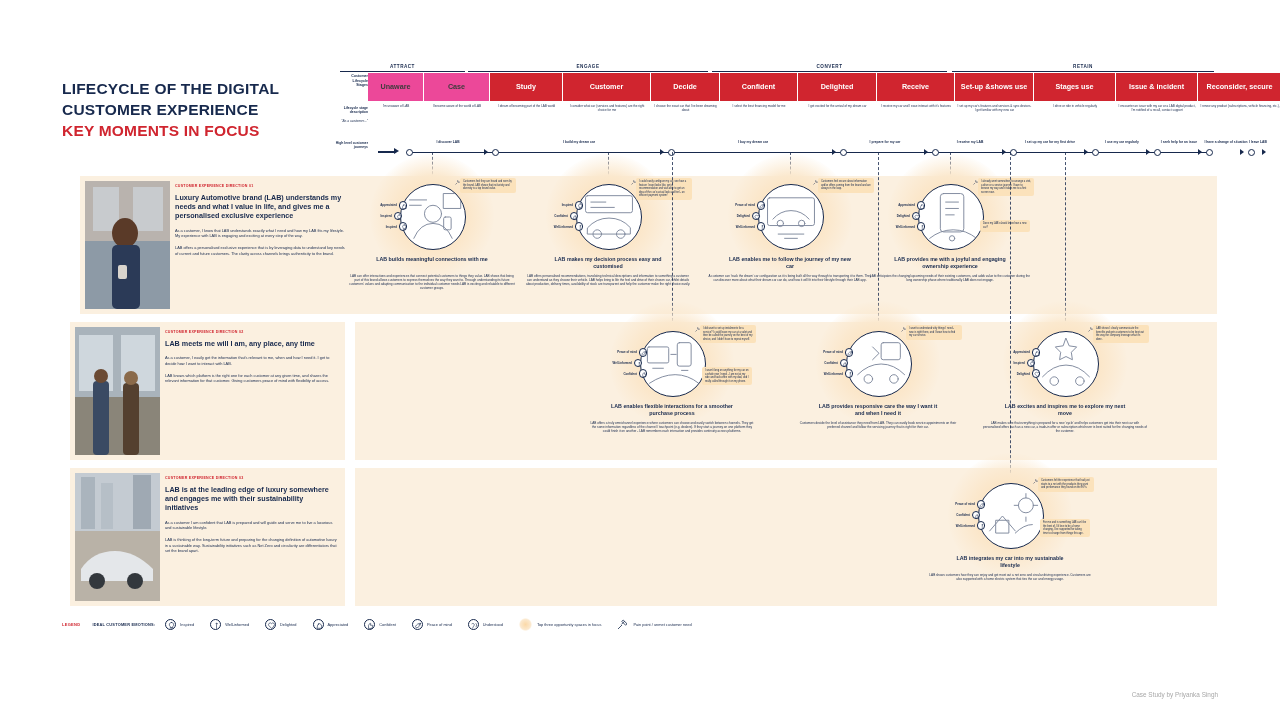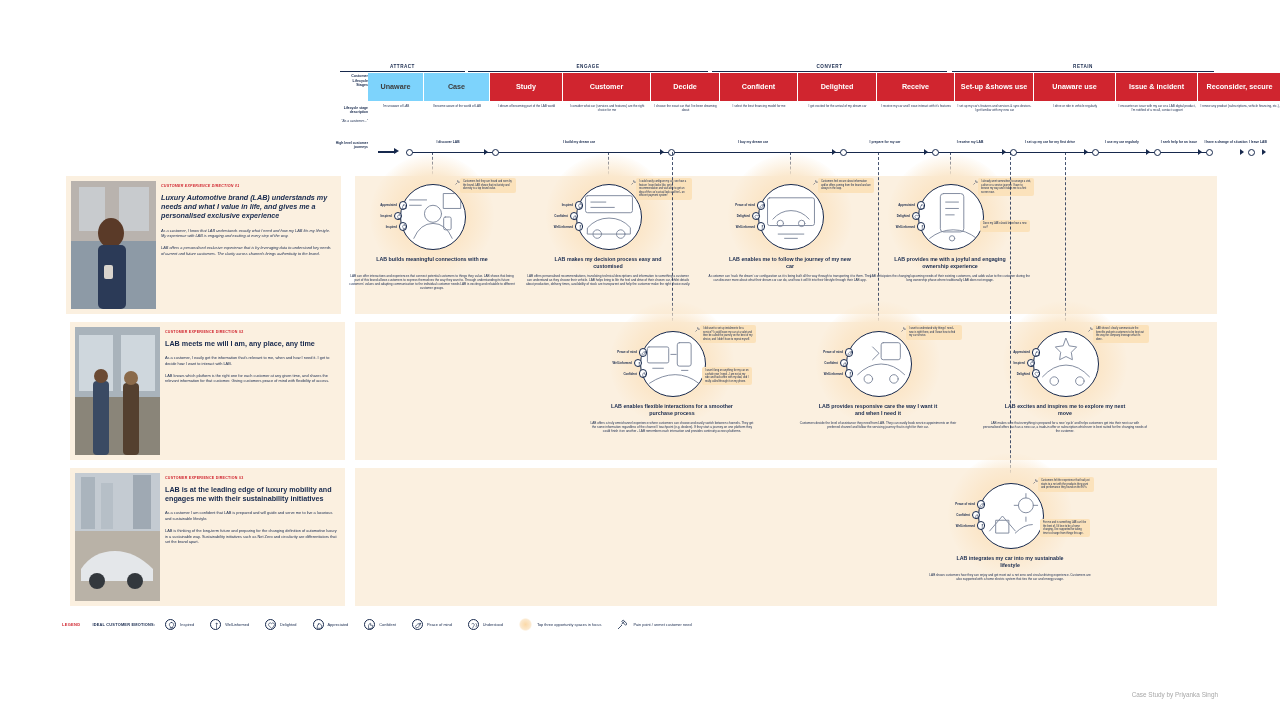--- a/index.html
+++ b/index.html
@@ -13,21 +13,21 @@
 
   
   .phase-row{position:absolute;left:340px;top:64px;width:875px;height:12px;}
   .phase{position:absolute;text-align:center;font-size:4.6px;font-weight:bold;letter-spacing:.5px;color:#17294d;top:0;}
   .phase .bar{height:1px;background:#17294d;margin-top:2px;}
 
   .stage-axis-label{position:absolute;left:342px;top:74px;width:26px;text-align:right;font-size:3.6px;line-height:4.6px;font-weight:bold;color:#17294d;}
   .stage-bar{position:absolute;left:368px;top:73px;height:28px;display:flex;}
   .stage{height:28px;display:flex;align-items:center;justify-content:center;text-align:center;
     font-size:7.2px;font-weight:bold;color:#ffffff;border-right:1px solid #ffffff;line-height:8px;padding:0 1px;box-sizing:border-box;}
-  .stage.grey{background:#7dd3fc;color:#3c3c3c;}
+  .stage.grey{background:#ec4899;color:#3c3c3c;}
   .stage.red{background:#d0252f;}
 
   
   .desc-axis{position:absolute;left:336px;top:106px;width:32px;text-align:right;font-size:3.4px;line-height:4.4px;font-weight:bold;color:#17294d;}
   .desc-axis .q{font-weight:normal;font-style:italic;margin-top:4px;display:block;}
   .desc-row{position:absolute;left:368px;top:105px;height:26px;display:flex;}
   .desc{font-size:3.05px;line-height:3.9px;text-align:center;padding:0 2px;box-sizing:border-box;color:#17294d;}
 
   
   .jrn-axis{position:absolute;left:330px;top:141px;width:38px;text-align:right;font-size:3.4px;font-weight:bold;color:#17294d;}
@@ -72,20 +72,25 @@
   .lg-tx{font-size:3.9px;color:#17294d;}
   .lg-blob{width:13px;height:13px;border-radius:50%;background:radial-gradient(circle,#fbd9a8 0%,#fbe8cd 55%,rgba(255,255,255,0) 75%);margin-right:5px;}
   .credit{position:absolute;right:62px;bottom:22px;font-size:6.4px;color:#a8a8a8;}
   svg{display:block;}
 </style>
 </head>
 <body>
 
 <div class="canvas">
 
+  <div class="title-block">
+    <div class="l">LIFECYCLE OF THE DIGITAL</div>
+    <div class="l">CUSTOMER EXPERIENCE</div>
+    <div class="l red">KEY MOMENTS IN FOCUS</div>
+  </div>
 
   <div class="phase-row" id="phaseRow">
       <div class="phase" style="left: 0px; width: 125px;">
         <div>ATTRACT</div>
         <div class="bar"></div>
       </div>
       <div class="phase" style="left: 128px; width: 240px;">
         <div>ENGAGE</div>
         <div class="bar"></div>
       </div>
@@ -124,21 +129,21 @@
       </div>
       <div class="stage red" style="width: 78px;">
         <span>Receive</span>
       </div>
       <div class="stage red" style="width: 79px;">
         <span>Set-up &amp;</span>
         <br>
         <span>shows use</span>
       </div>
       <div class="stage red" style="width: 82px;">
-        <span>Unaware use</span>
+        <span>Stages use</span>
       </div>
       <div class="stage red" style="width: 82px;">
         <span>Issue &amp; incident</span>
       </div>
       <div class="stage red" style="width: 84px;">
         <span>Reconsider, secure</span>
       </div>
     </div>
 
   <div class="desc-axis">
@@ -194,21 +199,21 @@
       <div class="jrn-label" style="left: 858px;">I have a change of situation</div>
       <div class="jrn-node" style="left: 880px;"></div>
       <div class="jrn-arrow" style="left: 894px;"></div>
       <div class="jrn-label" style="left: 890px;">I leave LAB</div>
     </div>
 
   <div class="row-panel" style="left:355px;top:176px;width:862px;height:138px;"></div>
   <div class="row-panel" style="left:355px;top:322px;width:862px;height:138px;"></div>
   <div class="row-panel" style="left:355px;top:468px;width:862px;height:138px;"></div>
 
-  <div class="side-card" style="left:66px;top:176px;width:275px;height:138px;font-style:italic;">
+  <div class="side-card" style="left:80px;top:176px;width:275px;height:138px;">
     <div class="photo" style="left:5px;top:5px;width:85px;height:128px;">
       <svg width="85" height="128" viewBox="0 0 85 128">
         <rect width="85" height="128" fill="#c9c2ba"></rect>
         <rect x="0" y="0" width="85" height="60" fill="#b9b3ae"></rect>
         <rect x="8" y="6" width="26" height="44" fill="#cfd6dc" opacity=".7"></rect>
         <rect x="48" y="6" width="30" height="44" fill="#cfd6dc" opacity=".7"></rect>
         <rect x="0" y="60" width="85" height="68" fill="#8d9aa6"></rect>
         <ellipse cx="40" cy="52" rx="13" ry="15" fill="#5a3a28"></ellipse>
         <rect x="27" y="64" width="28" height="64" rx="5" fill="#2b3a57"></rect>
         <rect x="33" y="84" width="9" height="14" rx="2" fill="#d9d4cd"></rect>
@@ -253,21 +258,21 @@
         <rect x="26" y="10" width="12" height="46" fill="#b6bfc7"></rect>
         <rect x="58" y="2" width="18" height="54" fill="#9fa9b3"></rect>
         <rect x="0" y="58" width="85" height="70" fill="#b9b2a7"></rect>
         <path d="M6 96 q12 -18 34 -18 q20 0 38 18 l0 12 l-72 0 z" fill="#e4e7ea"></path>
         <circle cx="22" cy="108" r="8" fill="#33383d"></circle>
         <circle cx="60" cy="108" r="8" fill="#33383d"></circle>
       </svg>
     </div>
     <div style="position:absolute;left:95px;top:8px;width:172px;">
       <div class="dir-kicker">CUSTOMER EXPERIENCE DIRECTION 03</div>
-      <div class="dir-head">LAB is at the leading edge of luxury mobility and engages me with their sustainability initiatives</div>
+      <div class="dir-head">LAB is at the leading edge of luxury somewhere and engages me with their sustainability initiatives</div>
       <div class="dir-body">As a customer I am confident that LAB is prepared and will guide and serve me to live a luxurious and sustainable lifestyle.</div>
       <div class="dir-body">LAB is thinking of the long-term future and preparing for the changing definition of automotive luxury in a sustainable way. Sustainability initiatives such as Net Zero and circularity are differentiators that set the brand apart.</div>
     </div>
   </div>
 
   <div id="momentLayer">
       <div class="vline" style="left: 432px; top: 152px; height: 32px;"></div>
       <div class="moment" style="left: 0px; top: 0px;">
         <div class="glow" style="left: 369.6px; top: 153.6px; width: 124.8px; height: 124.8px;"></div>
         <div class="circle" style="left: 400px; top: 184px; width: 64px; height: 64px;">

